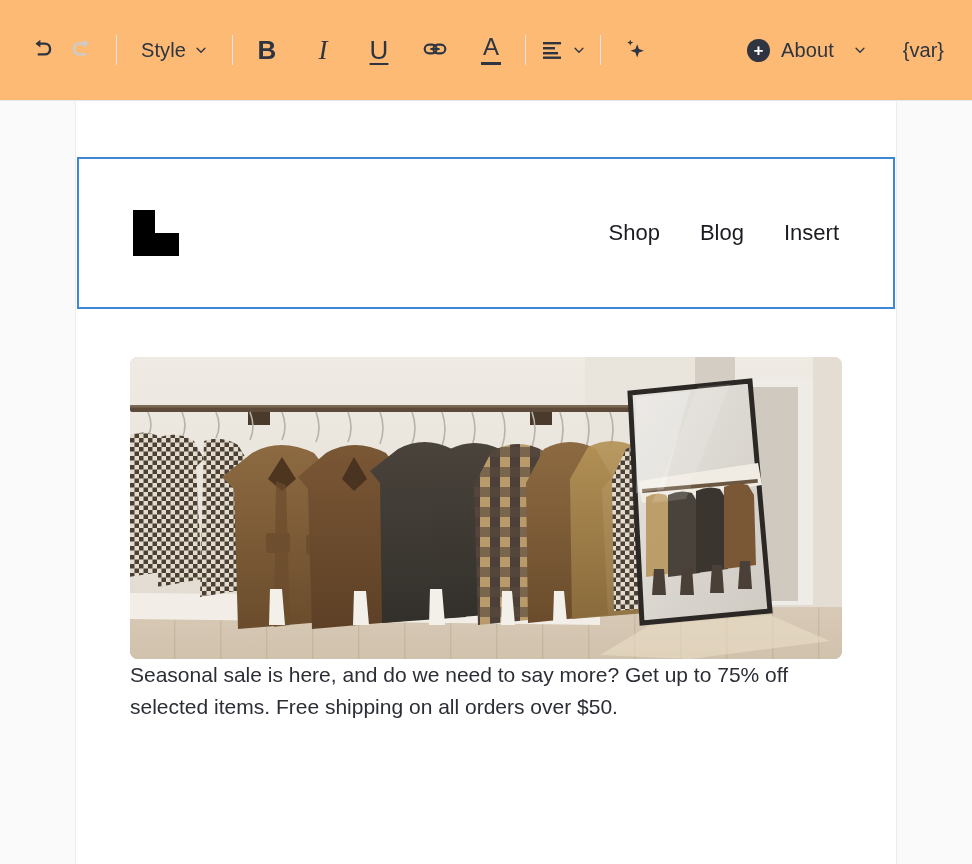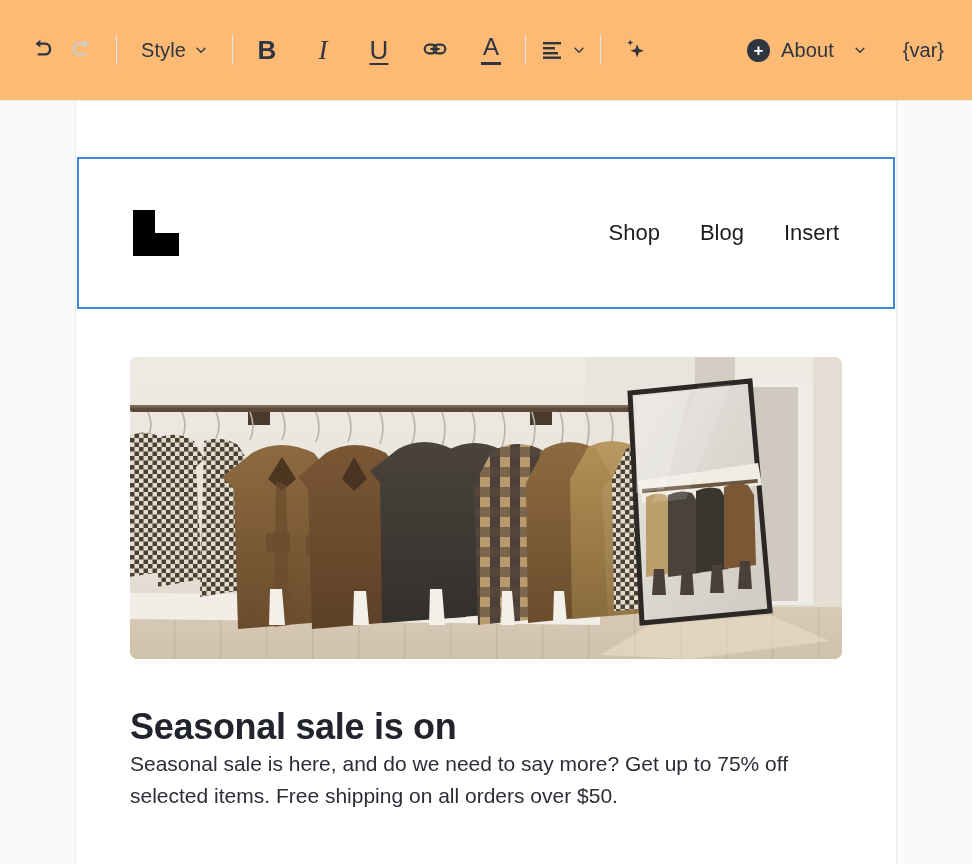--- a/index.html
+++ b/index.html
@@ -408,18 +408,17 @@
             <polygon points="506,40 560,34 534,132 506,136" fill="#ffffff" opacity=".26"></polygon>
             <polygon points="568,30 600,27 556,142 522,146" fill="#ffffff" opacity=".14"></polygon>
           </g>
 
           <rect x="452" y="118" width="58" height="5" rx="2" fill="#5d4a38" opacity=".0"></rect>
 
           <rect x="0" y="0" width="712" height="302" fill="none"></rect>
         </svg>
       </div>
 
-      <h1 id="headline">Seasonal sale is on</h1>
       <p id="body-text">Seasonal sale is here, and do we need to say more? Get up to 75% off selected items. Free shipping on all orders over $50.</p>
     </div>
 
   </div>
 </div>
 
 </body></html>

